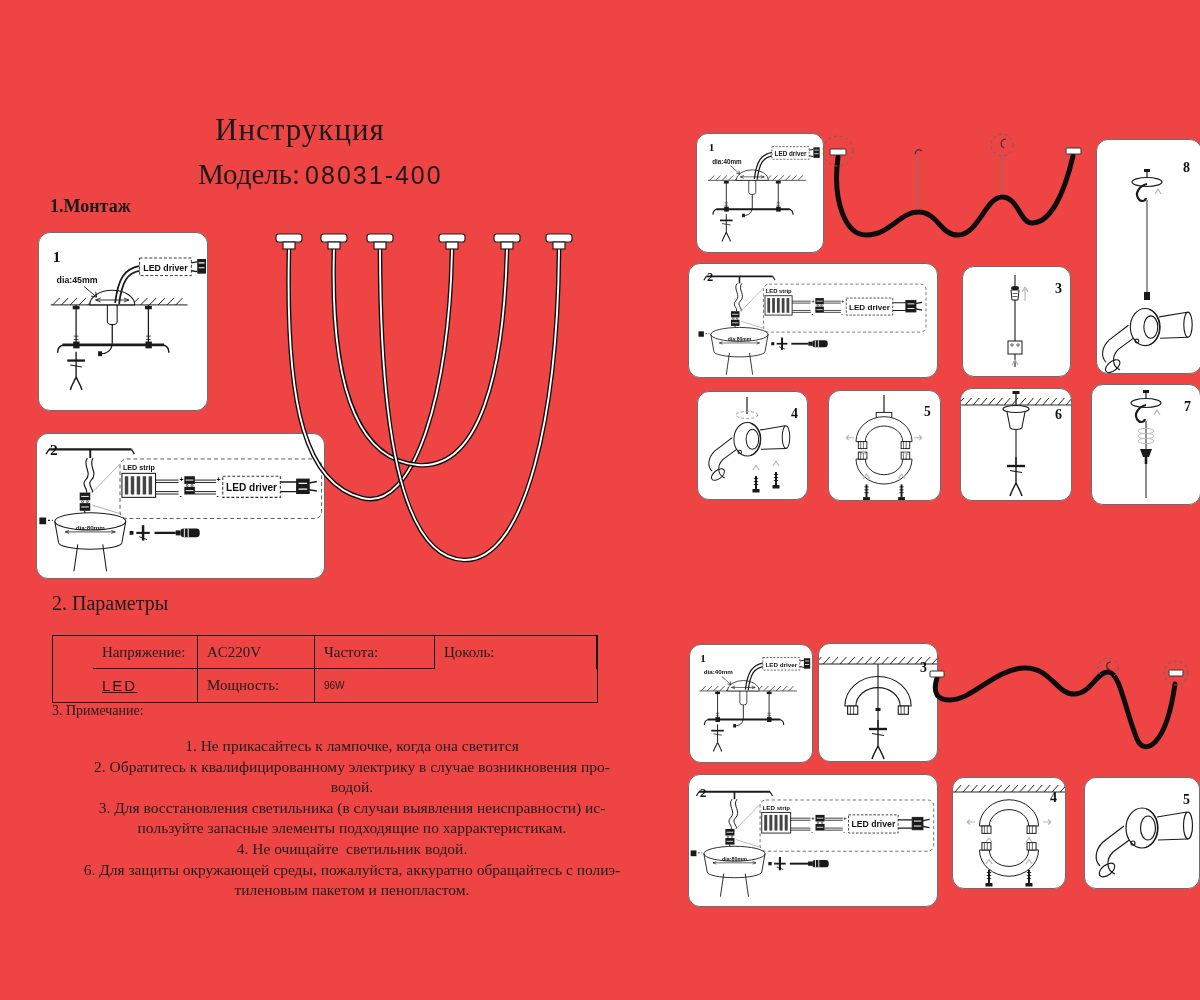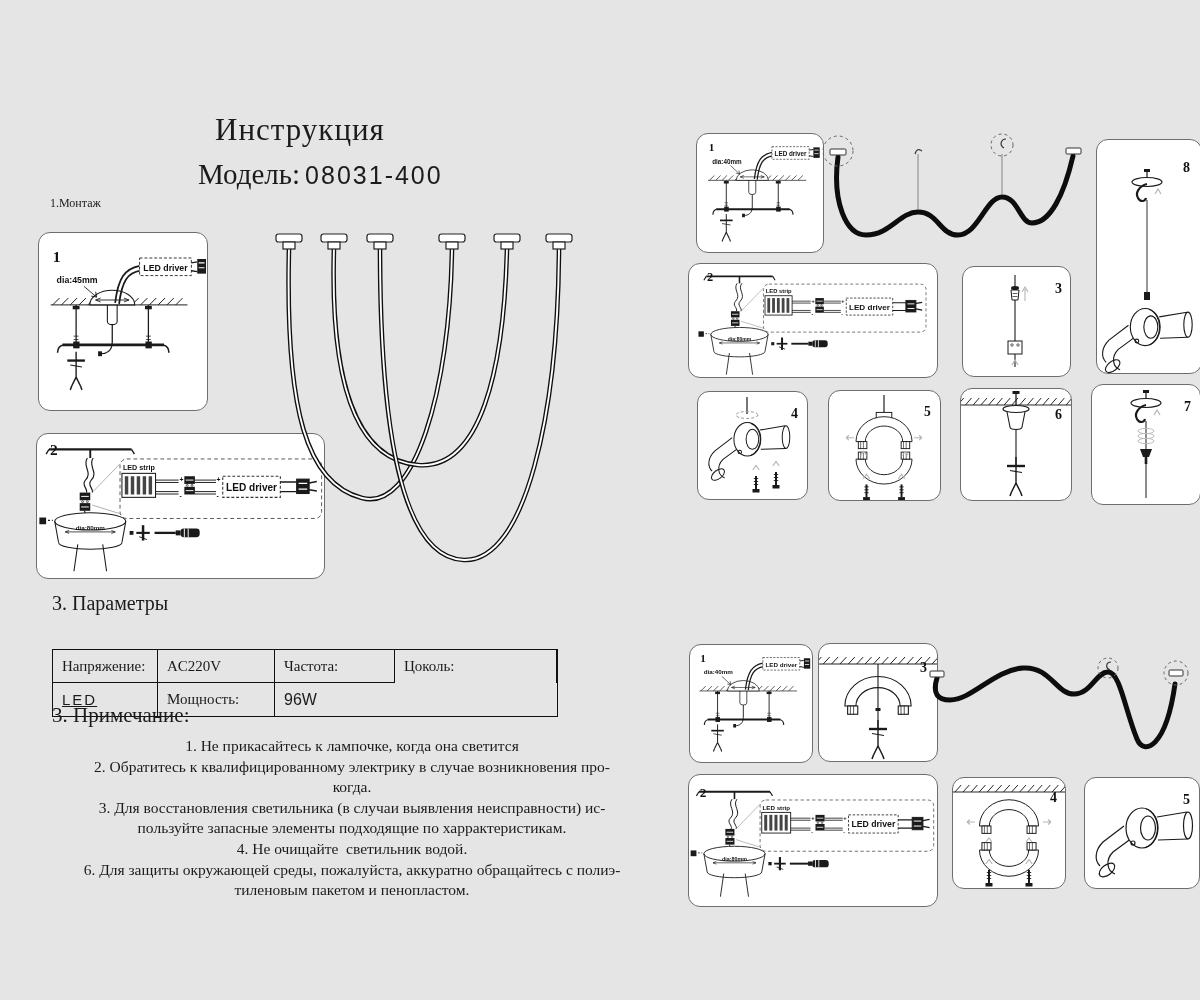--- a/index.html
+++ b/index.html
@@ -1,39 +1,39 @@
 <!DOCTYPE html>
 <html><head>
 <meta charset="utf-8">
 <style>
   html,body{margin:0;padding:0;background:#fff;}
-  #page{position:relative;width:1200px;height:1000px;background:#e5e5e5;overflow:hidden;
+  #page{position:relative;width:1200px;height:1000px;background:#ef4444;overflow:hidden;
         font-family:"Liberation Serif",serif;color:#1b1b1b;}
   .abs{position:absolute;}
   
   #title{left:124px;top:112px;width:352px;text-align:center;font-size:31px;letter-spacing:1px;}
   #model{left:198px;top:158px;white-space:nowrap;text-align:right;}
   #model .mlabel{font-size:29px;}
   #model .mvalue{font-family:"Liberation Sans",sans-serif;font-size:25px;letter-spacing:2px;margin-left:5px;}
-  #montage-h{left:50px;top:196px;font-size:12px;}
+  #montage-h{left:50px;top:196px;font-size:18px;font-weight:bold;}
   #params-h{left:52px;top:592px;font-size:20px;}
-  #notes-h{left:52px;top:703px;font-size:21px;}
+  #notes-h{left:52px;top:703px;font-size:14px;}
   
   .panel{position:absolute;border:1.4px solid #6e6e6e;border-radius:12px;background:#fff;}
   .panel svg{position:absolute;left:0;top:0;width:100%;height:100%;}
   .figsvg{position:absolute;}
   
-  #ptable{left:52px;top:649px;width:504px;border:1.4px solid #111;
-          display:grid;grid-template-columns:105px 117px 120px 162px;grid-auto-rows:33px;}
+  #ptable{left:52px;top:635px;width:504px;border:1.4px solid #111;
+          display:grid;grid-template-columns:105px 117px 120px 162px;grid-auto-rows:33px;padding-left:40px;}
   .pcell{border-right:1.2px solid #111;border-bottom:1.2px solid #111;
          display:flex;align-items:center;padding-left:9px;font-size:15px;}
   .pcell.last{border-right:none;}
   .pcell.brow{border-bottom:none;}
   .v-led{font-family:"Liberation Sans",sans-serif;letter-spacing:2px;text-decoration:underline;}
-  .v-96{font-family:"Liberation Sans",sans-serif;font-size:16px;}
+  .v-96{font-family:"Liberation Sans",sans-serif;font-size:10px;}
   
   #notes{left:52px;top:736px;width:600px;font-size:15.5px;line-height:20.6px;}
   .note-line{white-space:pre-wrap;text-align:center;}
   
   text{fill:#111;}
   .pn{font-family:"Liberation Serif",serif;font-weight:bold;font-size:14px;}
   .pn1{font-family:"Liberation Serif",serif;font-weight:bold;font-size:16px;}
   .tdia{font-family:"Liberation Sans",sans-serif;font-weight:bold;font-size:9px;}
   .tdia2{font-family:"Liberation Sans",sans-serif;font-weight:bold;font-size:6.5px;text-anchor:middle;}
   .tdrv{font-family:"Liberation Sans",sans-serif;font-weight:bold;font-size:9px;text-anchor:middle;}
@@ -228,36 +228,36 @@
         <rect x="122" y="20" width="12" height="7"></rect>
       <rect x="187" y="12" width="26" height="8" rx="2.5"></rect>
         <rect x="194" y="20" width="12" height="7"></rect>
       <rect x="242" y="12" width="26" height="8" rx="2.5"></rect>
         <rect x="249" y="20" width="12" height="7"></rect>
       <rect x="294" y="12" width="26" height="8" rx="2.5"></rect>
         <rect x="301" y="20" width="12" height="7"></rect>
     </g>
   </svg>
 
-  <div class="abs" id="params-h">3. Параметры</div>
+  <div class="abs" id="params-h">2. Параметры</div>
   <div class="abs" id="ptable">
     <div class="pcell">Напряжение:</div>
     <div class="pcell">AC220V</div>
     <div class="pcell">Частота:</div>
     <div class="pcell brow">Цоколь:</div>
     <div class="pcell brow v-led">LED</div>
     <div class="pcell brow">Мощность:</div>
     <div class="pcell last brow v-96">96W</div>
   </div>
 
   <div class="abs" id="notes-h">3. Примечание:</div>
   <div class="abs" id="notes">
     <div class="note-line">1. Не прикасайтесь к лампочке, когда она светится</div>
     <div class="note-line">2. Обратитесь к квалифицированному электрику в случае возникновения про-</div>
-    <div class="note-line">когда.</div>
+    <div class="note-line">водой.</div>
     <div class="note-line">3. Для восстановления светильника (в случаи выявления неисправности) ис-</div>
     <div class="note-line">пользуйте запасные элементы подходящие по харрактеристикам.</div>
     <div class="note-line">4. Не очищайте  светильник водой.</div>
     <div class="note-line">6. Для защиты окружающей среды, пожалуйста, аккуратно обращайтесь с полиэ-</div>
     <div class="note-line">тиленовым пакетом и пенопластом.</div>
   </div>
 
   <div class="panel" style="left:696px;top:133px;width:126px;height:118px">
     <svg viewBox="0 0 172 168">
       <use href="#mount1" y="10"></use>

